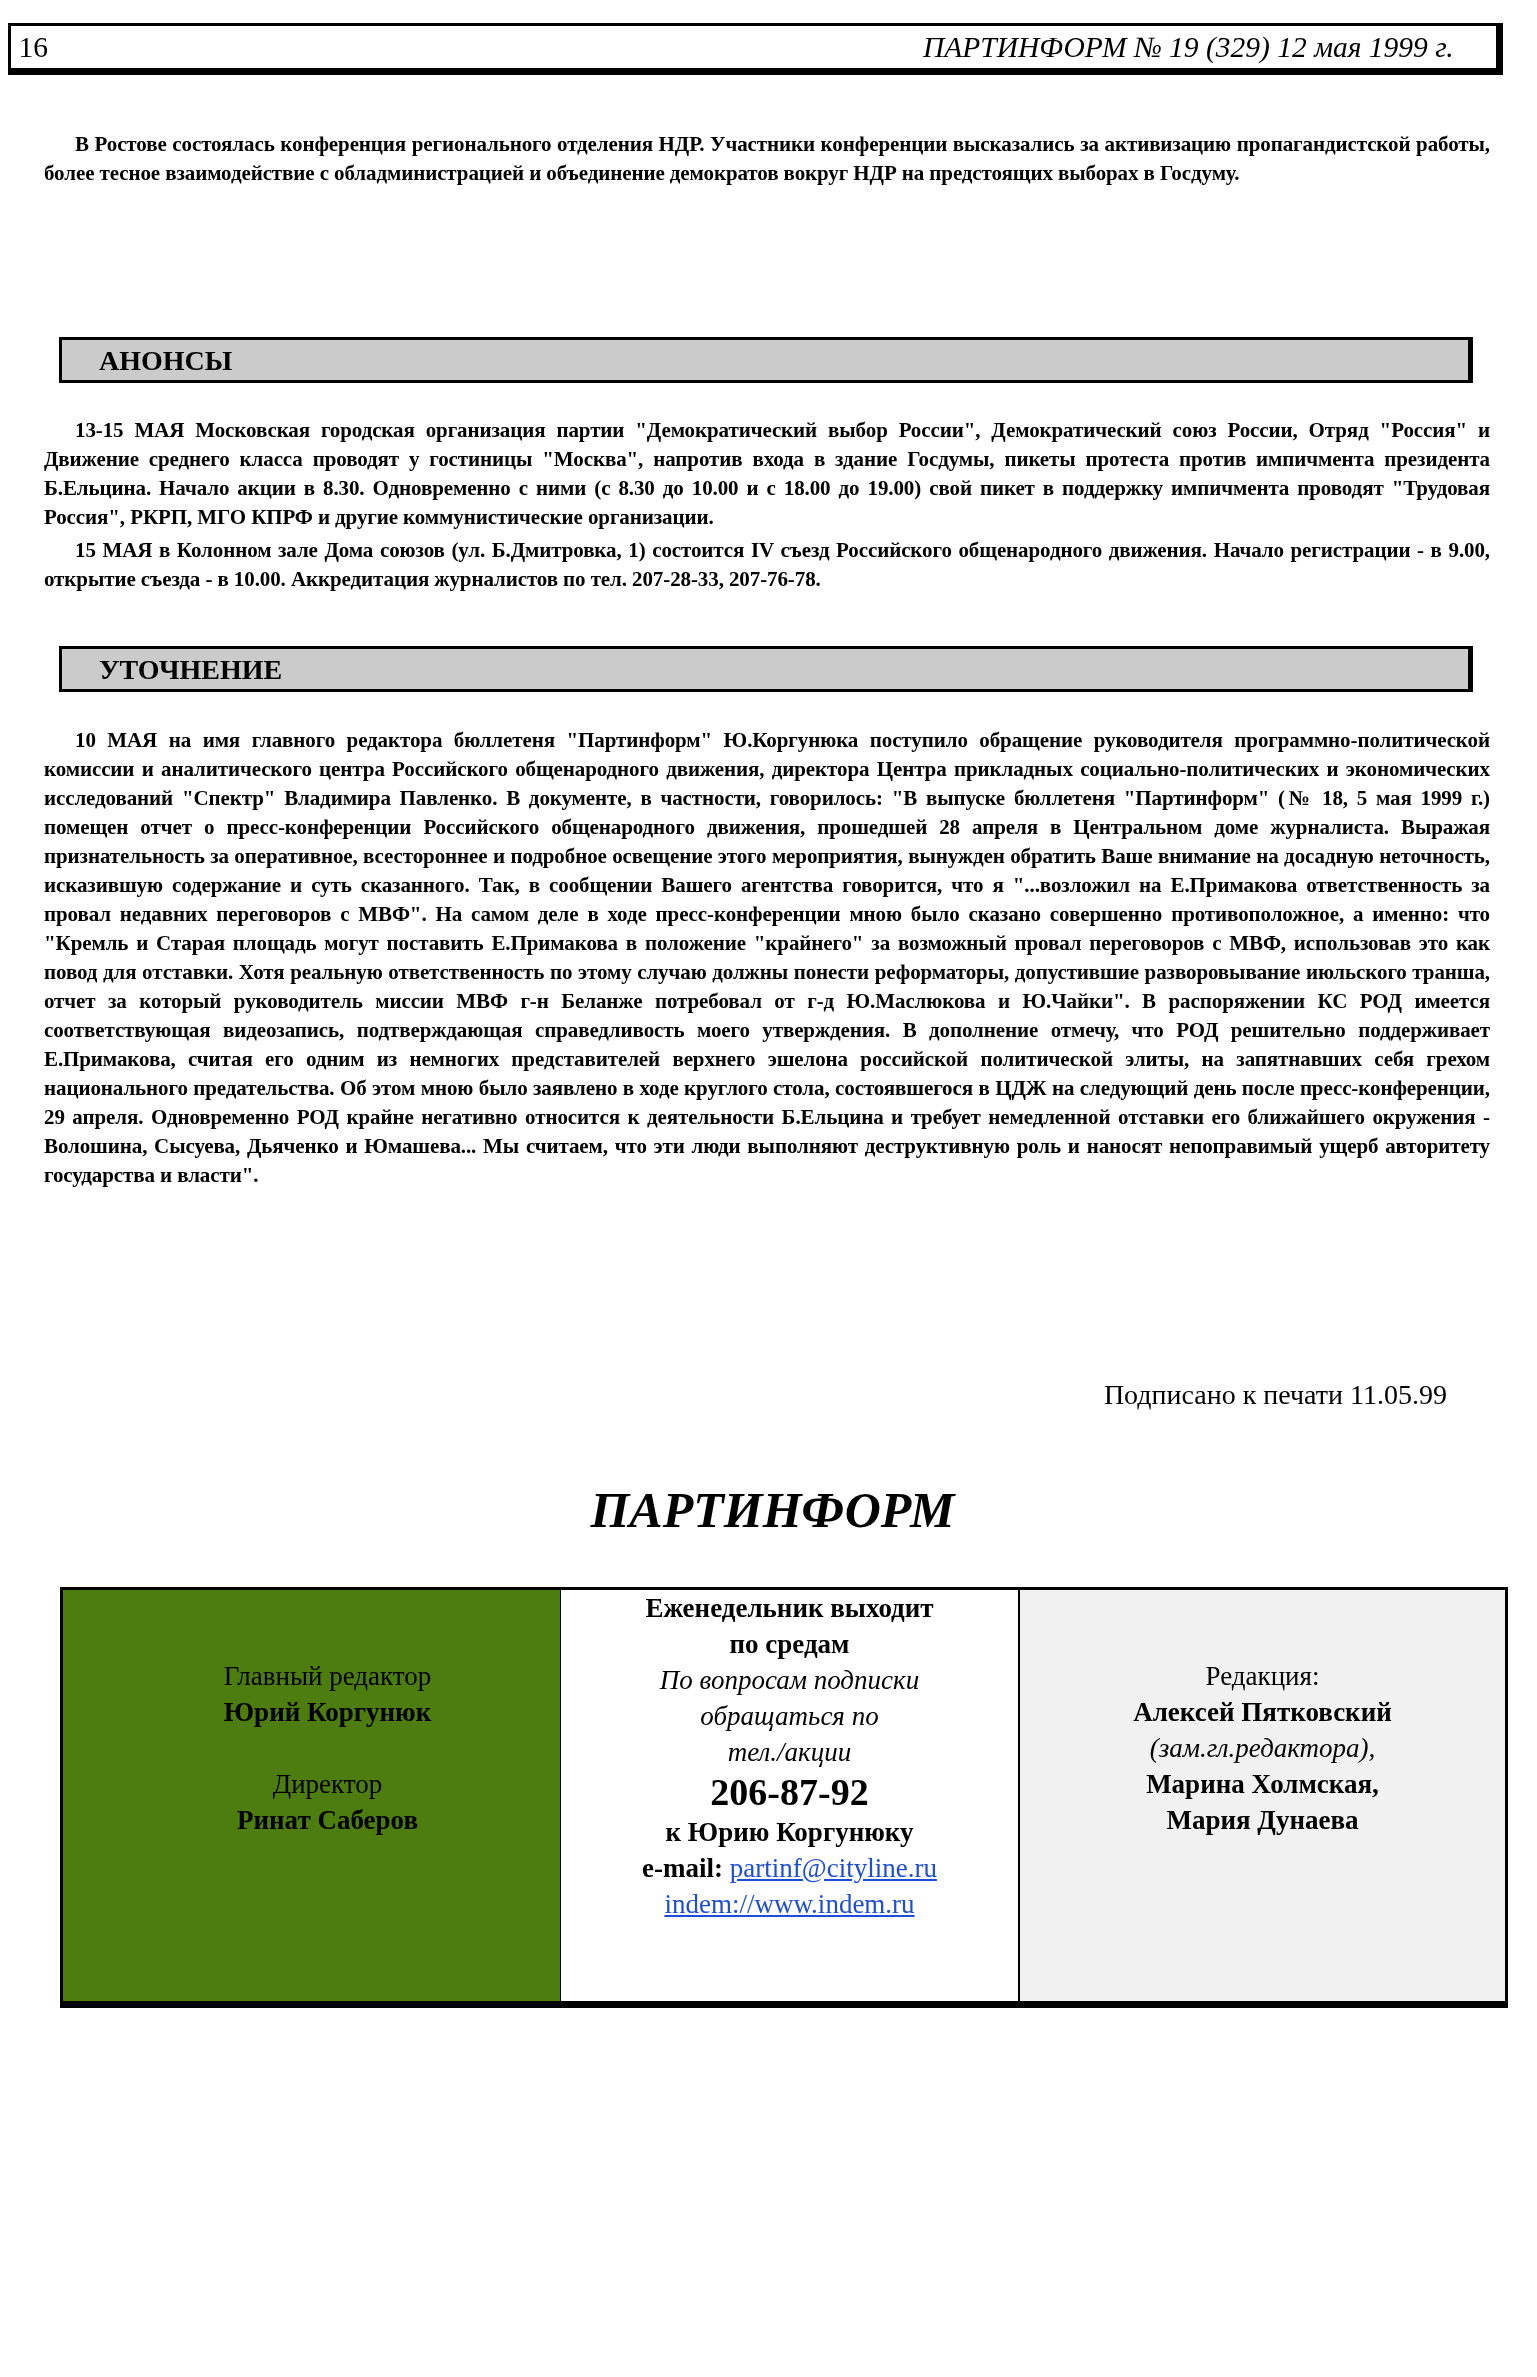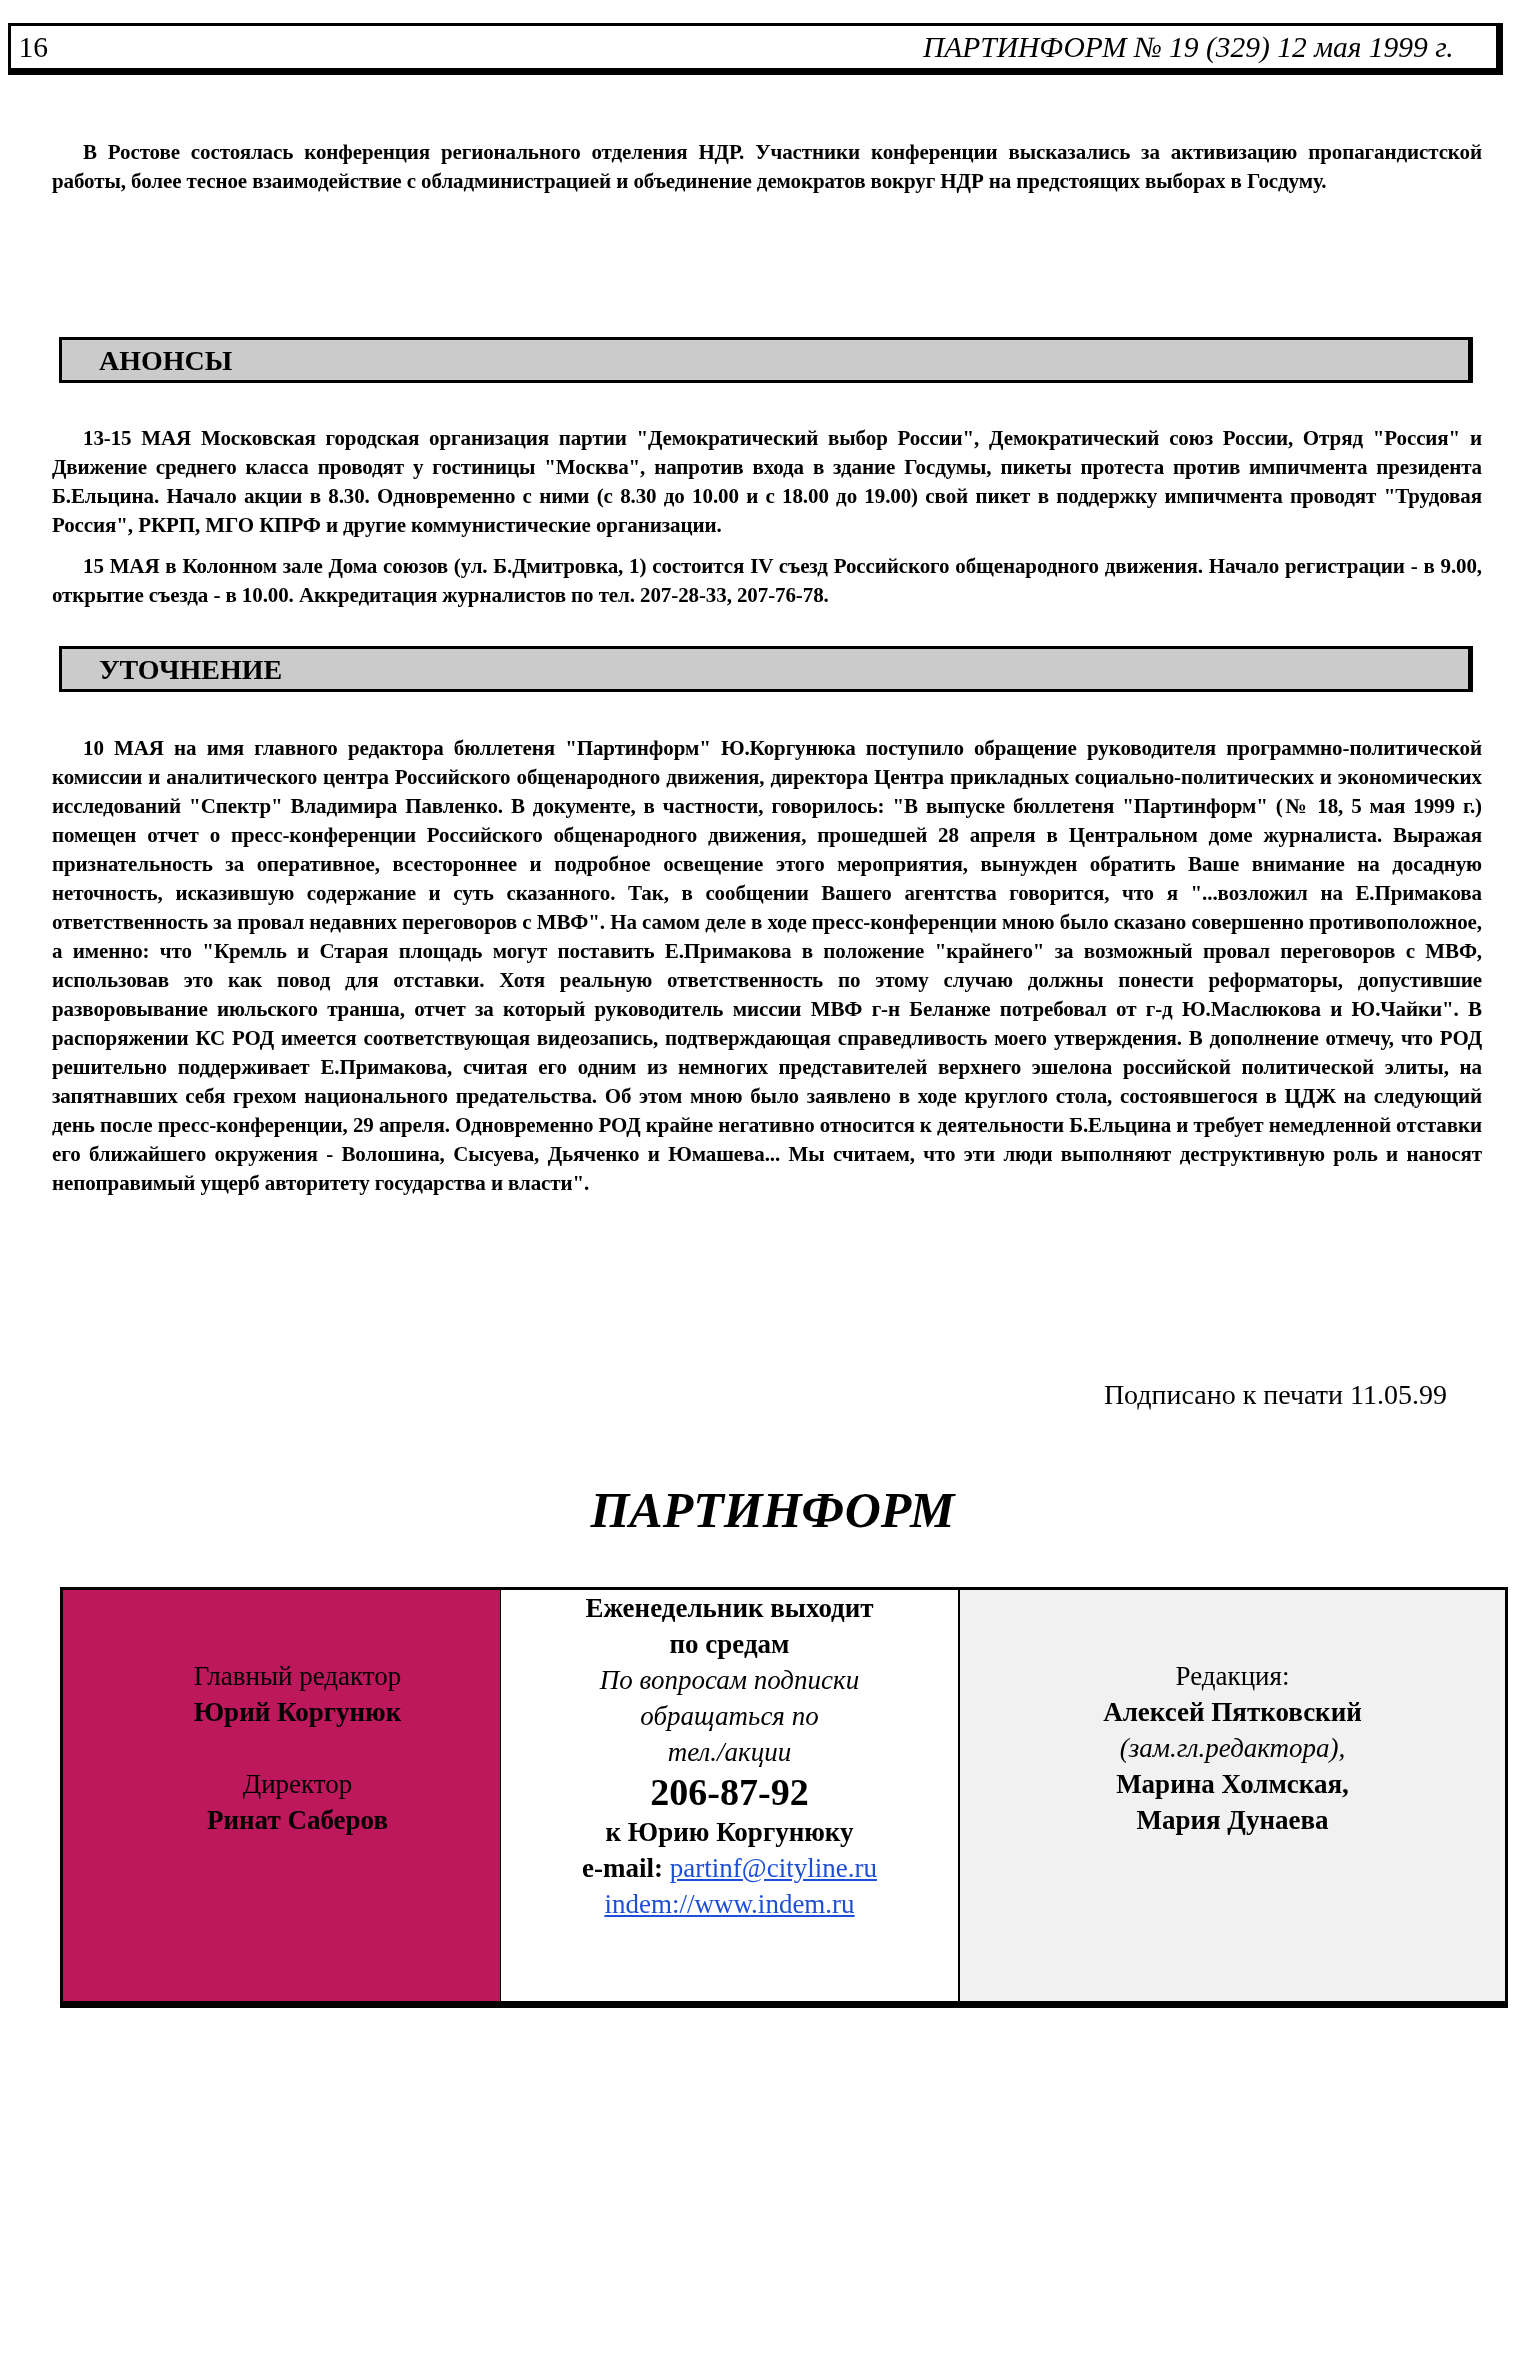--- a/index.html
+++ b/index.html
@@ -10,37 +10,37 @@
   
   .page-header { left: 7.7px; top: 23px; width: 1485px; height: 42px;
     border: 3.8px solid #000; border-right-width: 7.7px; border-bottom-width: 7.7px;
     background: #fff; }
   .page-number { position: absolute; left: 7.7px; top: 3.8px; font-size: 29.5px; line-height: 35px; }
   .page-title { position: absolute; right: 42px; top: 3.8px; font-size: 29.5px; line-height: 35px; font-style: italic; }
 
   
   .para-block { left: 40px; width: 1454px; font-weight: bold; font-size: 21px; line-height: 29px;
     text-align: justify; letter-spacing: -0.1px; }
-  .para-block p { margin: 12px; text-indent: 31px; }
+  .para-block p { margin: 4px; text-indent: 31px; }
 
   
   .section-box { left: 59px; width: 1406px; height: 40px; border: 3.8px solid #000; border-right-width: 5.1px;
     background: #cbcbcb; }
   .section-title { position: absolute; left: 37px; top: 2.6px; font-size: 28px; line-height: 35px; font-weight: bold; }
 
   
   .signed { left: 1050px; top: 1377px; width: 397px; text-align: right; font-size: 28px; line-height: 35px; }
 
   
   .mast-title { left: 0; top: 1480px; width: 1545px; text-align: center; font-size: 50px; line-height: 61px;
     font-style: italic; font-weight: bold; }
   .mast-box { left: 60px; top: 1587px; width: 1442px; height: 411px; border: 3.8px solid #000; border-bottom-width: 7.7px;
     display: flex; }
   .mast-cell { height: 100%; box-sizing: border-box; text-align: center; font-size: 27px; line-height: 36px; }
-  .mast-cell.left { width: 438px; background: #be185d; border-right: 1.9px solid #000; padding-top: 68px; padding-left: 32px; }
+  .mast-cell.left { width: 498px; background: #4d7c0f; border-right: 1.9px solid #000; padding-top: 68px; padding-left: 32px; }
   .mast-cell.mid { width: 459px; background: #ffffff; border-right: 2.6px solid #000; }
   .mast-cell.right { flex: 1; background: #f1f1f1; padding-top: 68px; }
   .mast-cell .b { font-weight: bold; display: block; }
   .mast-cell .r { display: block; }
   .mast-cell .i { font-style: italic; display: block; }
   .mast-cell .spacer { display: block; height: 36px; }
   .mast-cell .phone { font-weight: bold; font-size: 38px; line-height: 44px; display: block; }
   .mast-cell a { color: #1d4ed8; text-decoration: underline; text-align: right; }
 </style>
 </head>

